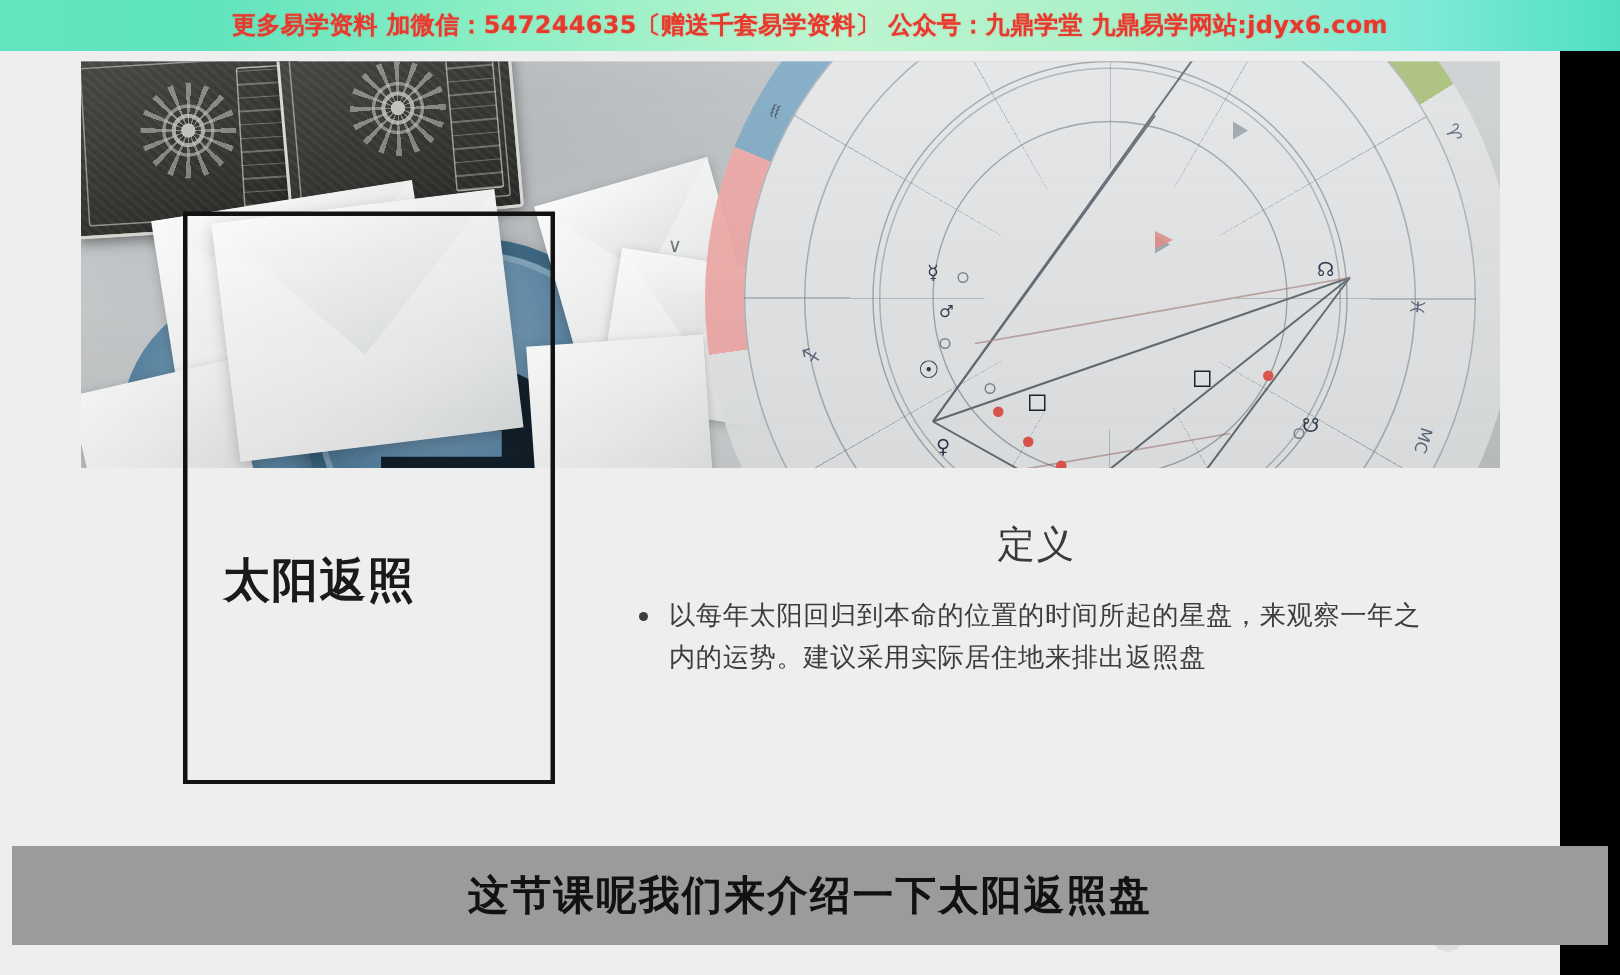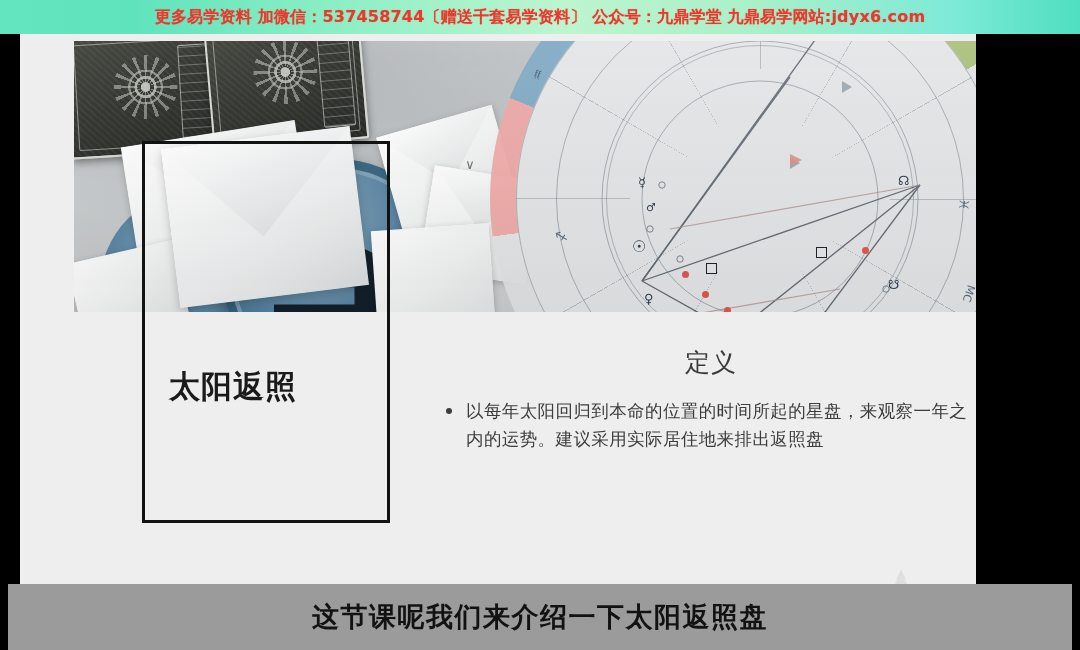--- a/index.html
+++ b/index.html
@@ -48,23 +48,23 @@
     font-weight: bold;
     letter-spacing: 0.2px;
     color: #e8392f;
     white-space: nowrap;
     text-shadow: 0 0 1px rgba(255,60,40,0.55);
   }
 
   
   #slide {
     position: absolute;
-    left: 20px;
+    left: 0;
     top: 34px;
-    width: 956px;
+    width: 1040px;
     height: 616px;
     background: #eeeeee;
     overflow: hidden;
   }
 
   
   #hero-photo {
     position: absolute;
     left: 54px;
     top: 7px;
@@ -388,21 +388,21 @@
     height: 74px;
     opacity: 0.16;
     pointer-events: none;
   }
   #watermark svg { width: 100%; height: 100%; }
 
   
   #subtitle-bar {
     position: absolute;
     left: 8px;
-    top: 584px;
+    top: 564px;
     width: 1064px;
     height: 66px;
     background: #9b9b9b;
     display: flex;
     align-items: center;
     justify-content: center;
   }
   #subtitle-bar .subtitle-text {
     font-family: "DejaVu Sans", "Liberation Sans", sans-serif;
     font-size: 27px;
@@ -411,21 +411,21 @@
     letter-spacing: 1.5px;
     white-space: nowrap;
   }
 </style>
 </head>
 <body>
 
 <div id="screen">
 
   <div id="promo-banner">
-    <span class="promo-text">更多易学资料 加微信：537458744〔赠送千套易学资料〕 公众号：九鼎学堂   九鼎易学网站:jdyx6.com</span>
+    <span class="promo-text">更多易学资料 加微信：547244635〔赠送千套易学资料〕 公众号：九鼎学堂   九鼎易学网站:jdyx6.com</span>
   </div>
 
   <div id="slide">
 
     <div id="hero-photo">
       <div class="desk"></div>
 
       <div class="tarot" id="tarot-a">
         <div class="medallion"></div>
         <div class="panel"></div>

